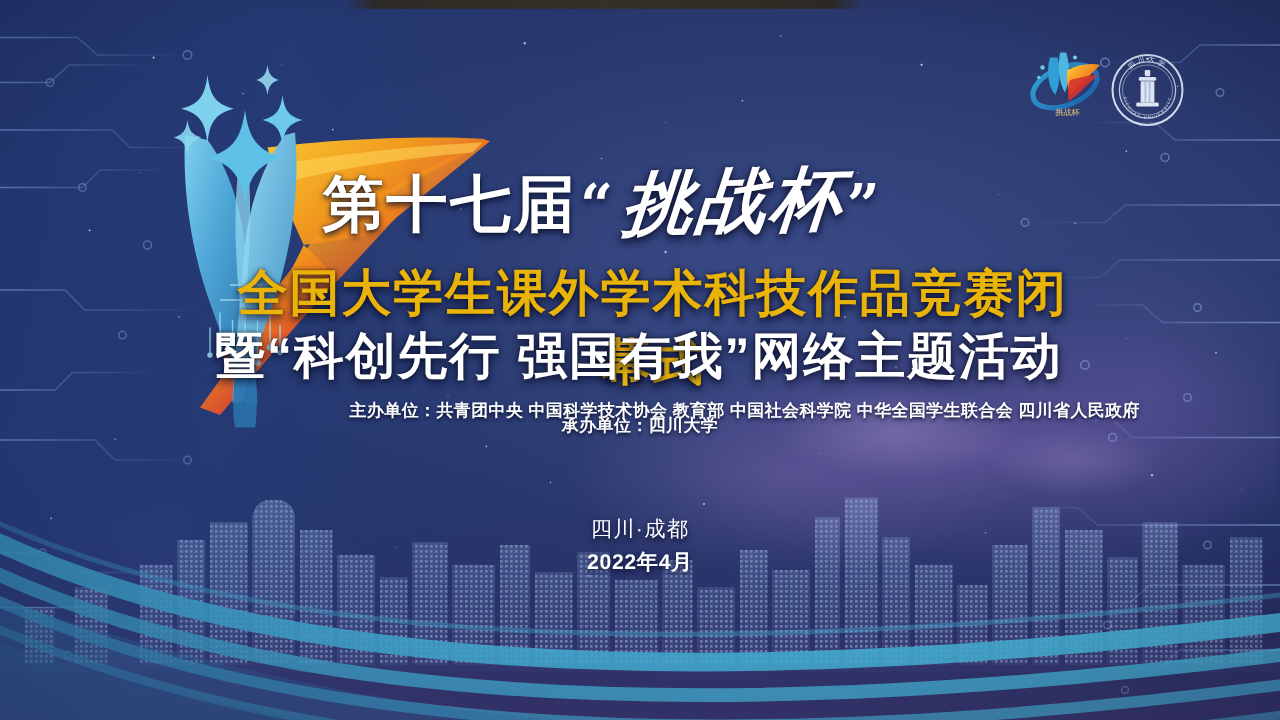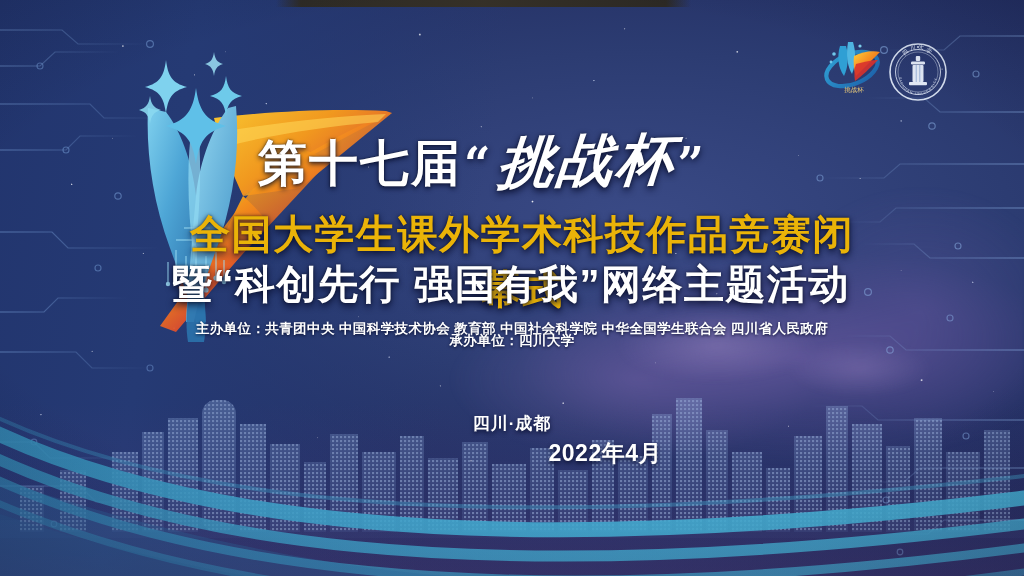--- a/index.html
+++ b/index.html
@@ -147,40 +147,40 @@
   }
   .t-line3{
     position:absolute;left:172px;top:257px;width:700px;
     text-align:left;
     font-size:40px;font-weight:bold;color:#ffffff;letter-spacing:1.5px;
     text-shadow:0 3px 7px rgba(5,10,40,.92), 0 0 3px rgba(0,0,0,.55);
   }
 
   .t-org{
     position:absolute;left:112px;top:320px;width:800px;
-    text-align:center;font-size:13.5px;font-weight:bold;color:#ffffff;
+    text-align:right;font-size:13.5px;font-weight:bold;color:#ffffff;
     letter-spacing:.4px;
     text-shadow:0 1px 3px rgba(5,10,40,.9);
   }
   .t-host{
     position:absolute;left:112px;top:332px;width:800px;
     text-align:center;font-size:13.5px;font-weight:bold;color:#ffffff;
     letter-spacing:.4px;
     text-shadow:0 1px 3px rgba(5,10,40,.9);
   }
 
   .t-place{
     position:absolute;left:362px;top:412px;width:300px;
-    text-align:center;font-size:17px;font-weight:bold;color:#ffffff;
+    text-align:center;font-size:17px;font-weight:normal;color:#ffffff;
     letter-spacing:1px;
     text-shadow:0 2px 4px rgba(5,10,40,.9);
   }
   .t-date{
     position:absolute;left:362px;top:438px;width:300px;
-    text-align:right;font-size:23px;font-weight:bold;color:#ffffff;
+    text-align:center;font-size:17px;font-weight:bold;color:#ffffff;
     letter-spacing:.5px;
     text-shadow:0 2px 4px rgba(5,10,40,.9);
   }
   .hide{position:absolute;width:0;height:0;overflow:hidden;opacity:0;}
 </style>
 </head>
 <body>
 
 <div id="stage">
 

